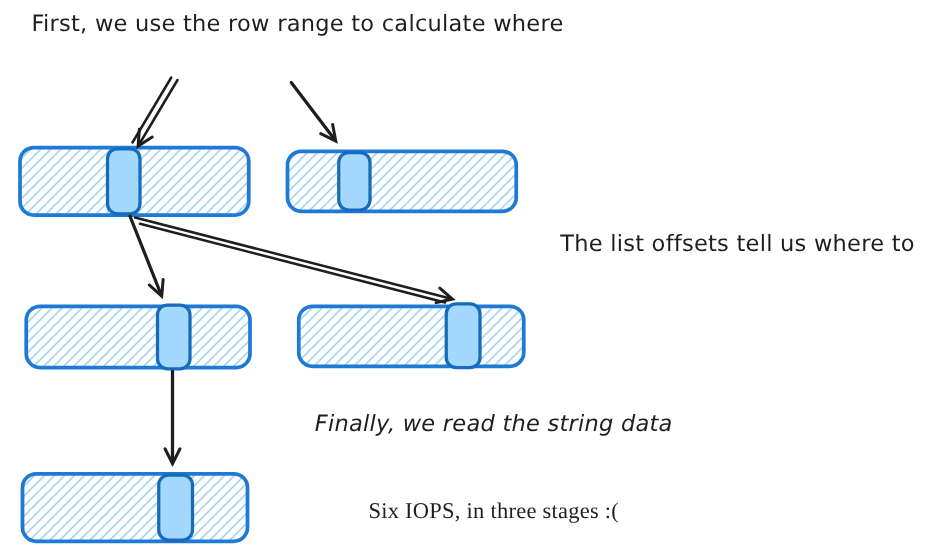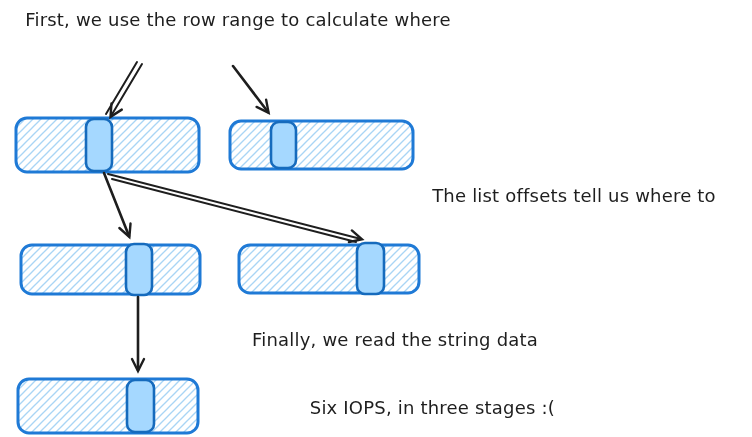--- a/index.html
+++ b/index.html
@@ -17,23 +17,23 @@
   .canvas svg{position:absolute;left:0;top:0;}
   .buffer{fill:url(#hatch);stroke:var(--stroke-blue);stroke-width:3;}
   .segment{fill:var(--segment-fill);stroke:var(--segment-stroke);stroke-width:2.6;}
   .arrow{stroke:var(--ink);stroke-width:2;fill:none;stroke-linecap:round;}
   .arrow.thick{stroke-width:2.6;}
   .arrowhead{stroke:var(--ink);fill:none;}
   .hatch-line{stroke:var(--hatch-blue);stroke-width:1.3;}
   .caption{position:absolute;font-size:18px;line-height:26px;text-align:center;
            letter-spacing:0.2px;white-space:nowrap;}
   .caption-step1{left:6px;top:7px;width:464px;}
-  .caption-step2{left:412px;top:183px;width:324px;}
-  .caption-step3{left:232px;top:327px;width:326px;}
-  .caption-summary{left:235px;top:395px;width:320px;text-align:right;}
+  .caption-step2{left:428px;top:183px;width:324px;}
+  .caption-step3{left:232px;top:327px;width:326px;font-style:italic;}
+  .caption-summary{left:235px;top:395px;width:320px;text-align:center;font-family:Liberation Serif, serif;}
 </style>
 </head>
 <body>
 
 <div class="canvas">
 
   <svg width="752" height="437" viewBox="0 0 752 437">
     <defs>
       <pattern id="hatch" width="8" height="8" patternUnits="userSpaceOnUse">
         <rect width="8" height="8" fill="#ffffff"></rect>

